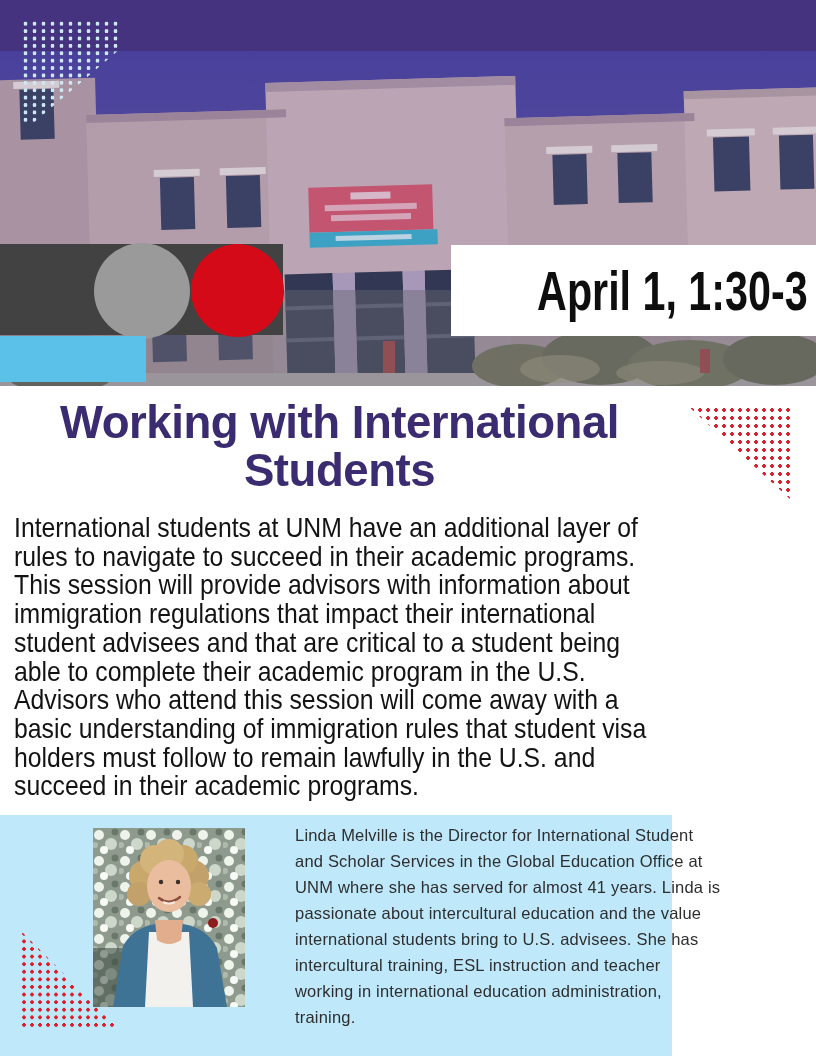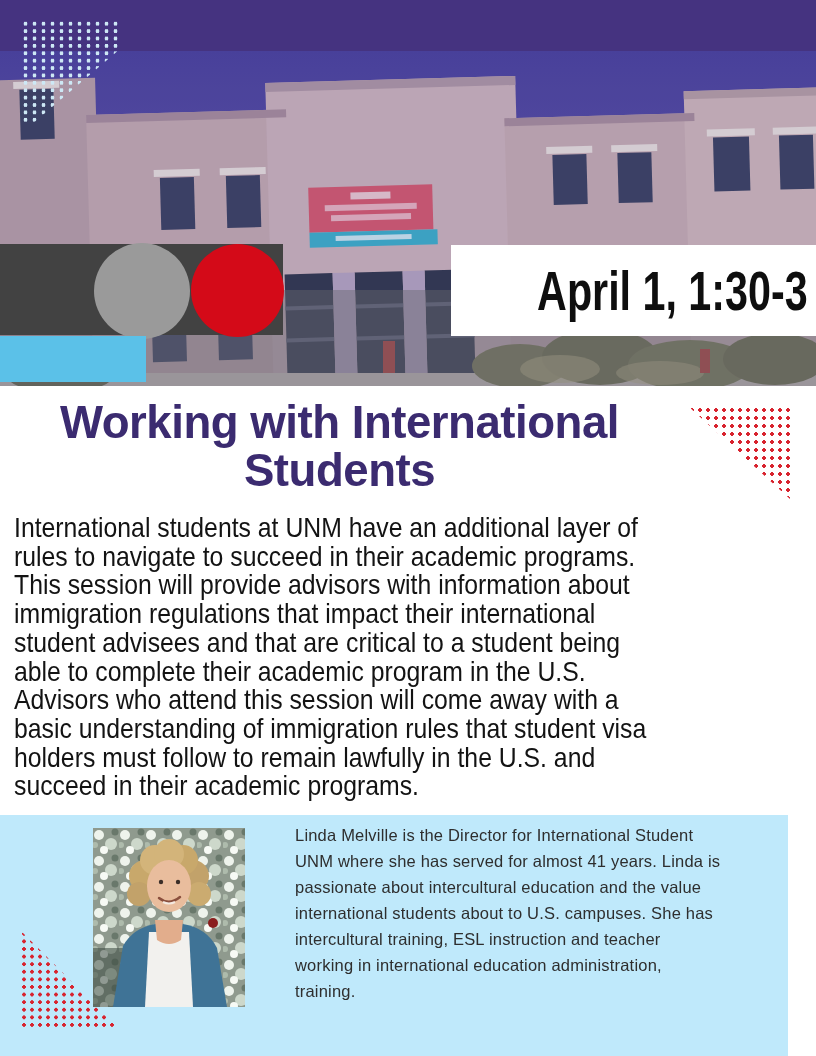--- a/index.html
+++ b/index.html
@@ -46,21 +46,21 @@
   .title{position:absolute;left:0;top:398px;width:700px;margin:0;z-index:2;
      text-align:center;color:#3b2b70;font-weight:bold;font-size:47px;line-height:48px;
      transform:scaleX(.97);transform-origin:left center;letter-spacing:-.5px;}
 
   
   .description{position:absolute;left:14px;top:514px;width:900px;z-index:2;
      font-size:28px;line-height:28.7px;color:#131313;
      transform:scaleX(.885);transform-origin:left top;white-space:nowrap;}
 
   
-  .speaker-section{position:absolute;left:0;top:815px;width:788px;height:241px;background:#bfe9fb;z-index:2;}
+  .speaker-section{position:absolute;left:0;top:815px;width:672px;height:241px;background:#bfe9fb;z-index:2;}
   .speaker-photo{position:absolute;left:93px;top:13px;width:152px;height:179px;}
   .bio{position:absolute;left:295px;top:7px;width:505px;
      font-size:16.5px;line-height:26px;color:#2e2e2e;letter-spacing:.2px;white-space:nowrap;}
 </style>
 </head>
 <body>
 
 <div class="page">
 
   <div class="header-bar"></div>
@@ -217,22 +217,23 @@
 
       <ellipse cx="76" cy="58" rx="22" ry="26" fill="#e9bd9d"></ellipse>
       <circle cx="68" cy="54" r="2.2" fill="#3a2e28"></circle>
       <circle cx="85" cy="54" r="2.2" fill="#3a2e28"></circle>
       <path d="M66 70 Q76 78 87 69" stroke="#8a4f3d" stroke-width="2.5" fill="none" stroke-linecap="round"></path>
       <path d="M70 74 Q76 77 82 74" stroke="#f4e9df" stroke-width="2" fill="none"></path>
     </svg>
     <div class="dots dots-bl" style="left:20px;top:115px;"></div>
     <div class="bio">
         <div>Linda Melville is the Director for International Student</div>
+        <div>and Scholar Services in the Global Education Office at</div>
         <div>UNM where she has served for almost 41 years. Linda is</div>
         <div>passionate about intercultural education and the value</div>
-        <div>international students about to U.S. campuses. She has</div>
+        <div>international students bring to U.S. advisees. She has</div>
         <div>intercultural training, ESL instruction and teacher</div>
         <div>working in international education administration,</div>
         <div>training.</div>
       </div>
   </div>
 
 </div>
 
 </body></html>

